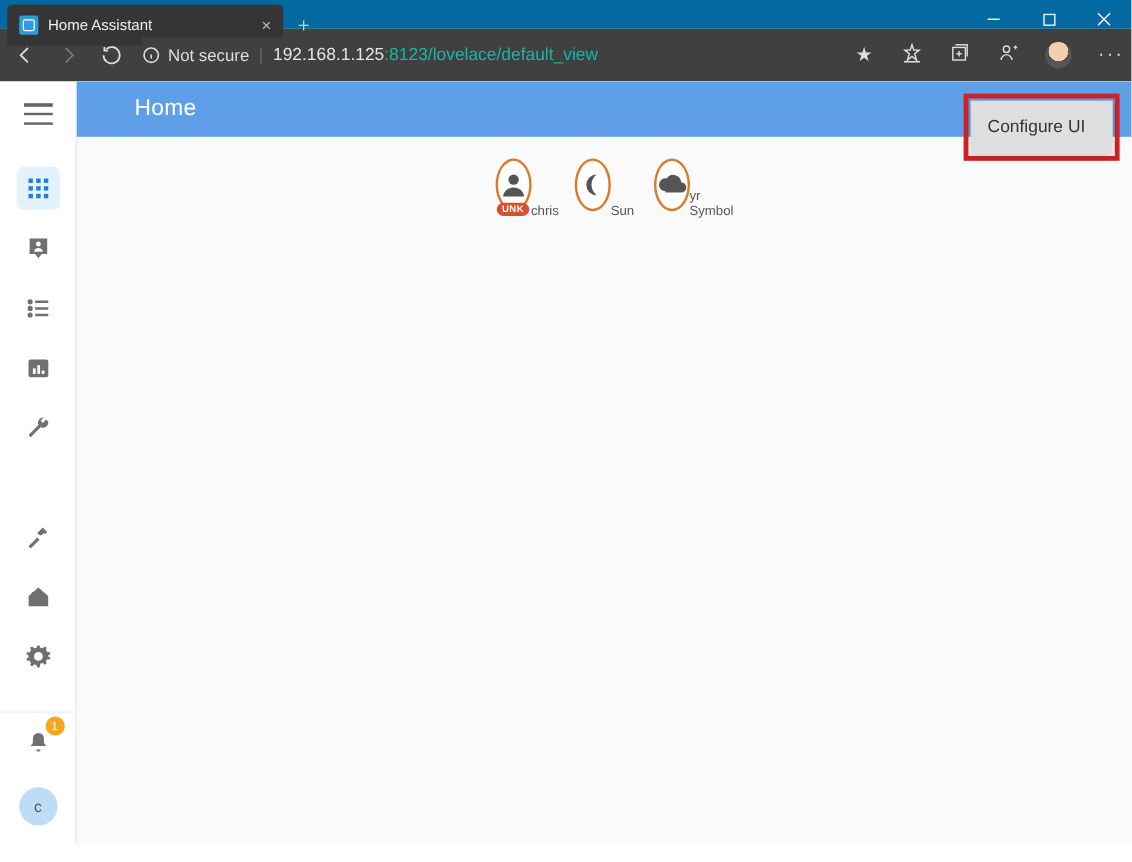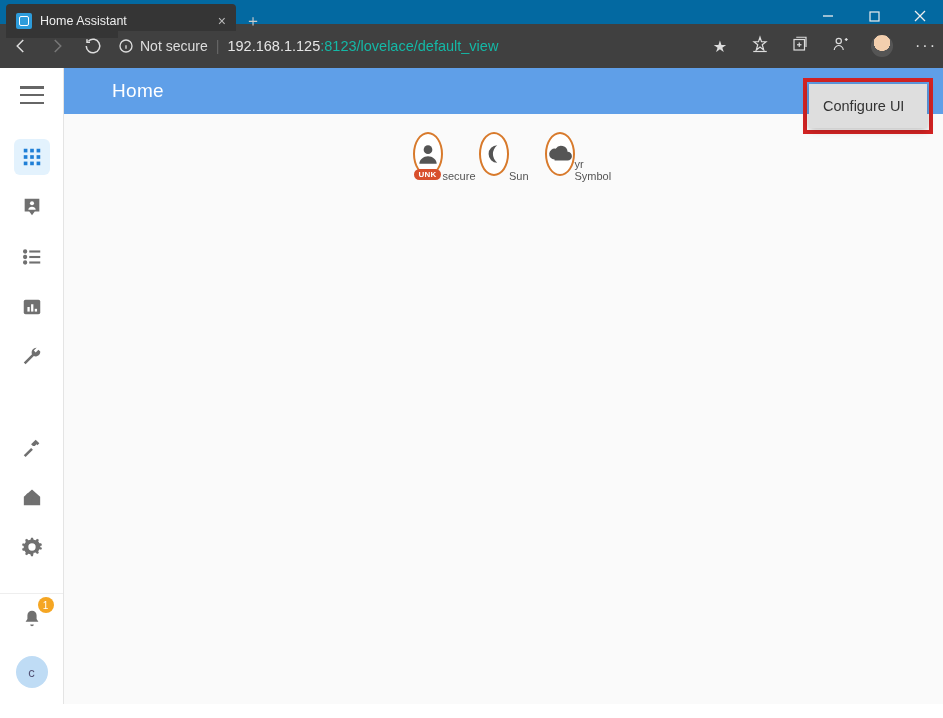--- a/index.html
+++ b/index.html
@@ -243,21 +243,21 @@
     <div class="content">
       <div class="badges">
         <div class="badge-item">
           <div class="badge-circle">
             <svg viewBox="0 0 24 24">
                 <circle cx="12" cy="8" r="4"></circle>
                 <path d="M4 21c0-4 4-7 8-7s8 3 8 7"></path>
               </svg>
             <span class="unk">UNK</span>
           </div>
-          <span>secure</span>
+          <span>chris</span>
         </div>
         <div class="badge-item">
           <div class="badge-circle">
             <svg viewBox="0 0 24 24">
                 <path d="M15 4a8 8 0 1 0 0 16 10 10 0 0 1 0-16z"></path>
               </svg>
           </div>
           <span>Sun</span>
         </div>
         <div class="badge-item">

